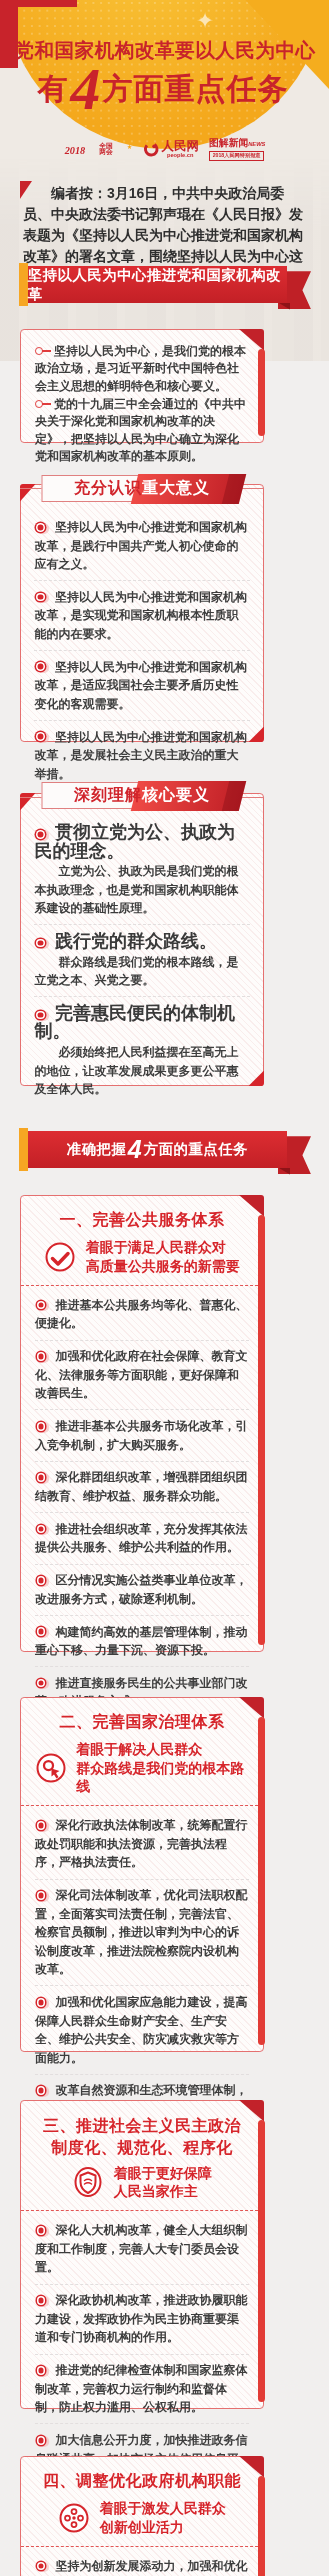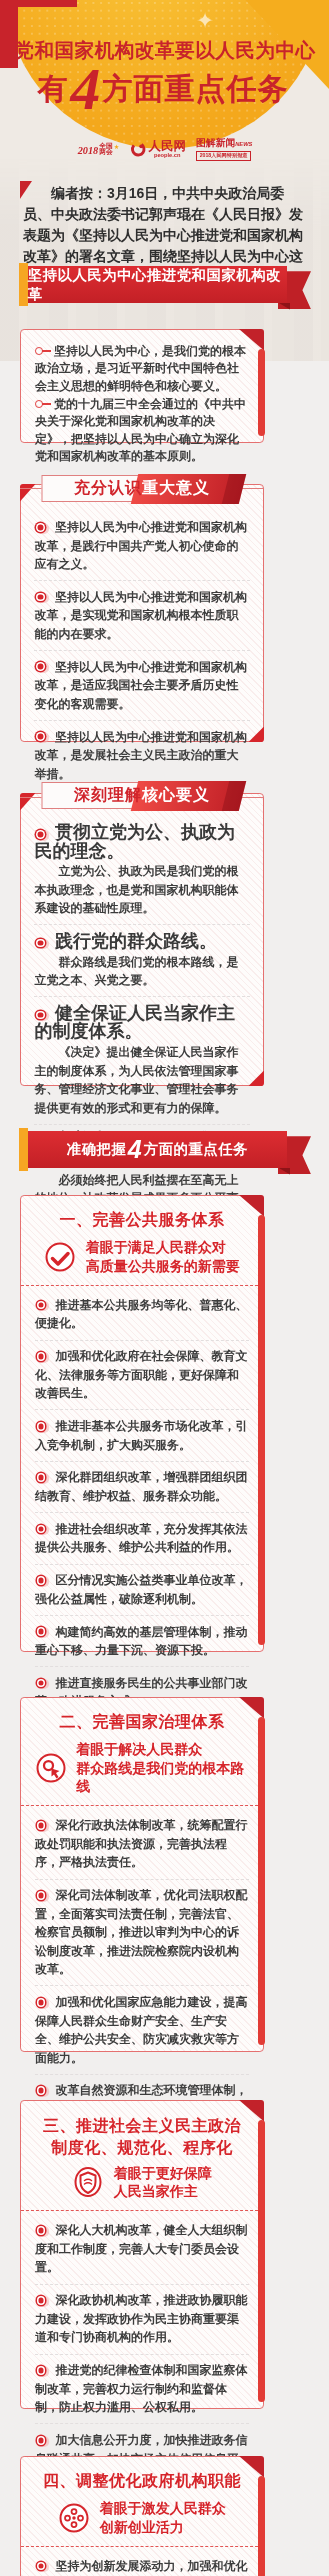--- a/index.html
+++ b/index.html
@@ -16,21 +16,21 @@
   .hdr-red-h{position:absolute;left:0;top:0;width:77px;height:7.2px;background:#c8232b;}
   .hdr-star{position:absolute;left:196px;top:8.2px;color:rgba(255,255,255,.65);font-size:21.6px;}
   .cols{position:absolute;left:0;top:155px;width:330px;height:206px;opacity:.5;
         background:repeating-linear-gradient(90deg,rgba(120,112,118,.12) 0 18.5px,rgba(215,208,206,.22) 18.5px 27px,rgba(150,142,148,.10) 27px 49px);
         -webkit-mask-image:linear-gradient(#0000,#000 35%);mask-image:linear-gradient(#0000,#000 35%);}
   .title1{position:absolute;left:0;top:37px;width:330px;text-align:center;font-size:19.6px;font-weight:900;color:#c8232b;letter-spacing:0.5px;}
   .title2{position:absolute;left:0;top:63px;width:326px;text-align:center;color:#c8232b;font-weight:900;}
   .title2 .t{font-size:30px;letter-spacing:1px;vertical-align:middle;}
   .title2 .n{font-family:"Liberation Serif","DejaVu Serif",serif;font-style:italic;font-weight:900;font-size:60px;vertical-align:middle;line-height:52px;padding:0 2.1px;}
   .logorow{position:absolute;left:0;top:138px;width:330px;display:flex;justify-content:center;align-items:center;gap:10.3px;color:#c8232b;}
-  .lh-block{display:flex;align-items:flex-end;gap:1px;font-weight:900;justify-content:space-between;}
+  .lh-block{display:flex;align-items:flex-end;gap:14px;font-weight:900;justify-content:space-between;}
   .lh-year{font-family:"Liberation Serif","DejaVu Serif",serif;font-style:italic;font-size:10.3px;}
   .lh-stack{display:flex;flex-direction:column;line-height:6.7px;font-size:6.7px;}
   .lh-star{color:#f5a81c;font-size:6.2px;align-self:flex-start;}
   .people{display:flex;align-items:center;gap:2.6px;}
   .people svg{display:block;}
   .people .pn{font-weight:900;font-size:12.4px;line-height:11.3px;}
   .people .pd{font-weight:700;font-size:5.7px;text-align:center;}
   .tj{display:flex;flex-direction:column;align-items:flex-start;gap:1px;}
   .tj-top{font-weight:900;font-size:9.8px;line-height:9.8px;}
   .tj-top .news{font-size:5.7px;font-style:italic;font-weight:700;}
@@ -176,24 +176,20 @@
     <ul class="blist">
       <li>
           <div class="core-t"><span class="dot"></span><span>贯彻立党为公、执政为民的理念。</span></div>
           <p class="core-p">立党为公、执政为民是我们党的根本执政理念，也是党和国家机构职能体系建设的基础性原理。</p>
         </li>
       <li>
           <div class="core-t"><span class="dot"></span><span>践行党的群众路线。</span></div>
           <p class="core-p">群众路线是我们党的根本路线，是立党之本、兴党之要。</p>
         </li>
       <li>
-          <div class="core-t"><span class="dot"></span><span>健全保证人民当家作主的制度体系。</span></div>
-          <p class="core-p">《决定》提出健全保证人民当家作主的制度体系，为人民依法管理国家事务、管理经济文化事业、管理社会事务提供更有效的形式和更有力的保障。</p>
-        </li>
-      <li>
           <div class="core-t"><span class="dot"></span><span>完善惠民便民的体制机制。</span></div>
           <p class="core-p">必须始终把人民利益摆在至高无上的地位，让改革发展成果更多更公平惠及全体人民。</p>
         </li>
     </ul>
   </div>
 
   <div class="ribbon" style="top:1131px;">
     <div class="rb-flag"></div>
     <div class="rb-fold"></div>
     <div class="rb-yellow"></div>
@@ -220,21 +216,21 @@
           <div>高质量公共服务的新需要</div>
         </div>
     </div>
     <div class="tdiv"></div>
     <ul class="blist">
       <li class="btext"><span class="dot"></span><span>推进基本公共服务均等化、普惠化、便捷化。</span></li>
       <li class="btext"><span class="dot"></span><span>加强和优化政府在社会保障、教育文化、法律服务等方面职能，更好保障和改善民生。</span></li>
       <li class="btext"><span class="dot"></span><span>推进非基本公共服务市场化改革，引入竞争机制，扩大购买服务。</span></li>
       <li class="btext"><span class="dot"></span><span>深化群团组织改革，增强群团组织团结教育、维护权益、服务群众功能。</span></li>
       <li class="btext"><span class="dot"></span><span>推进社会组织改革，充分发挥其依法提供公共服务、维护公共利益的作用。</span></li>
-      <li class="btext"><span class="dot"></span><span>区分情况实施公益类事业单位改革，强化公益属性，破除逐利机制。</span></li>
+      <li class="btext"><span class="dot"></span><span>区分情况实施公益类事业单位改革，改进服务方式，破除逐利机制。</span></li>
       <li class="btext"><span class="dot"></span><span>构建简约高效的基层管理体制，推动重心下移、力量下沉、资源下投。</span></li>
       <li class="btext"><span class="dot"></span><span>推进直接服务民生的公共事业部门改革，改进服务方式。</span></li>
     </ul>
   </div>
 
   <div class="box hatch tbox strip" style="top:1697px;height:355px;">
     <div class="fold-tr"></div>
     <div class="rbar"></div>
     <div class="ttitle">
         <div>二、完善国家治理体系</div>

